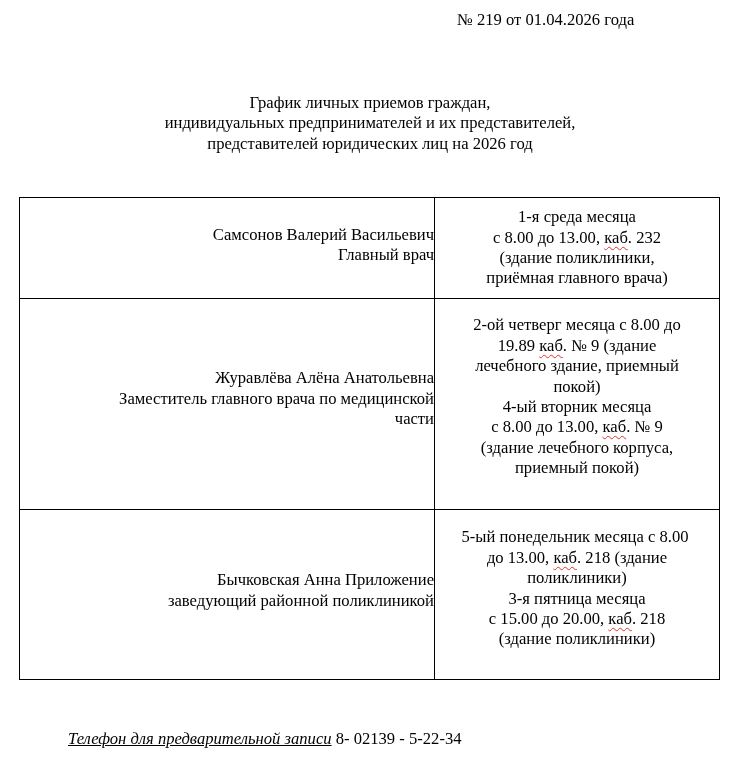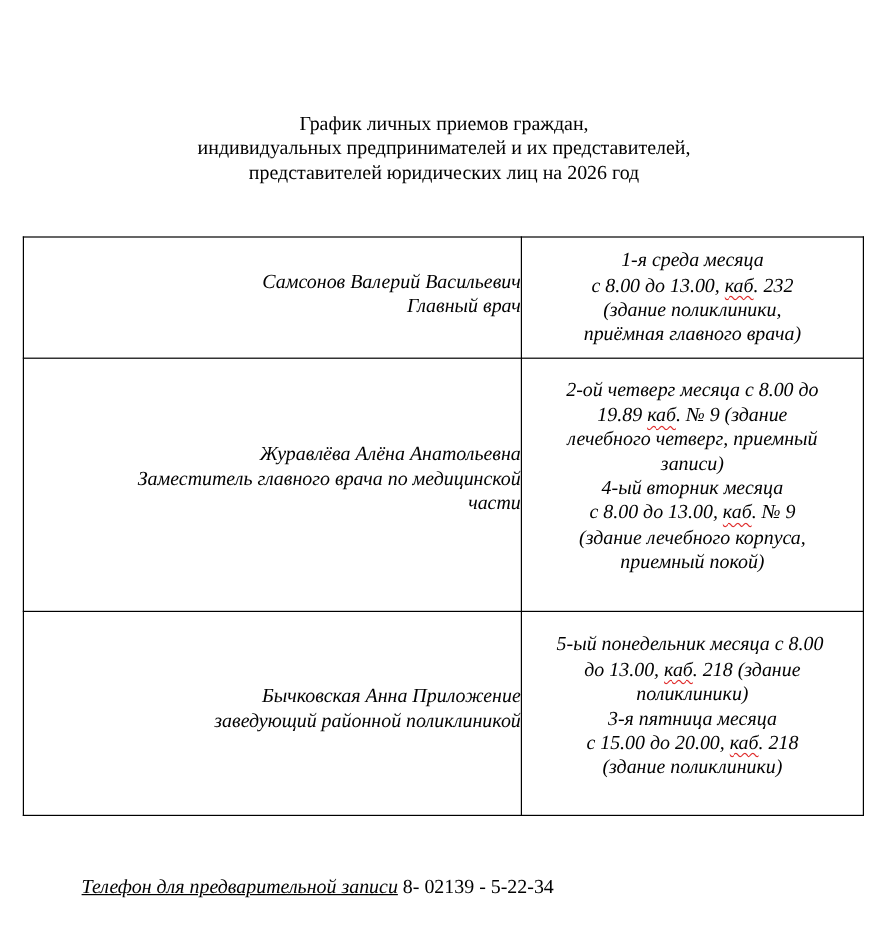--- a/index.html
+++ b/index.html
@@ -38,21 +38,20 @@
       top: 197px;
       width: 699px;
       border-collapse: collapse;
       table-layout: fixed;
     }
     table.schedule td {
       border: 1.3px solid #000000;
       text-align: center;
       vertical-align: middle;
       padding: 0;
-      font-style: italic;
     }
     td.col-person { width: 414px; }
     td.col-time { width: 284px; }
     tr.row1 td { height: 100px; }
     tr.row2 td { height: 210px; }
     tr.row3 td { height: 169px; }
     .line { display: block; white-space: nowrap; }
     .spell {
       text-decoration: underline wavy #e03030;
       text-decoration-thickness: 1px;
@@ -74,20 +73,21 @@
     }
     .footer .label {
       font-style: italic;
       text-decoration: underline;
     }
   </style>
 </head>
 <body>
 
 <div class="appendix">
+  <div>№ 219 от 01.04.2026 года</div>
 </div>
 
 <div class="title">
   <div>График личных приемов граждан,</div>
   <div>индивидуальных предпринимателей и их представителей,</div>
   <div>представителей юридических лиц на 2026 год</div>
 </div>
 
 <table class="schedule">
   <tbody>
@@ -112,22 +112,22 @@
       <div class="person-block">
         <span class="line">Журавлёва Алёна Анатольевна</span>
         <span class="line">Заместитель главного врача по медицинской</span>
         <span class="line">части</span>
       </div>
     </td>
     <td class="col-time">
       <div class="time-block">
         <span class="line">2-ой четверг месяца с 8.00 до</span>
         <span class="line"><span>19.89 </span><span class="spell">каб</span><span>. № 9 (здание</span></span>
-        <span class="line">лечебного четверг, приемный</span>
-        <span class="line">записи)</span>
+        <span class="line">лечебного здание, приемный</span>
+        <span class="line">покой)</span>
         <span class="line">4-ый вторник месяца</span>
         <span class="line"><span>с 8.00 до 13.00, </span><span class="spell">каб</span><span>. № 9</span></span>
         <span class="line">(здание лечебного корпуса,</span>
         <span class="line">приемный покой)</span>
       </div>
     </td>
   </tr>
   <tr class="row3">
     <td class="col-person">
       <div class="person-block">

